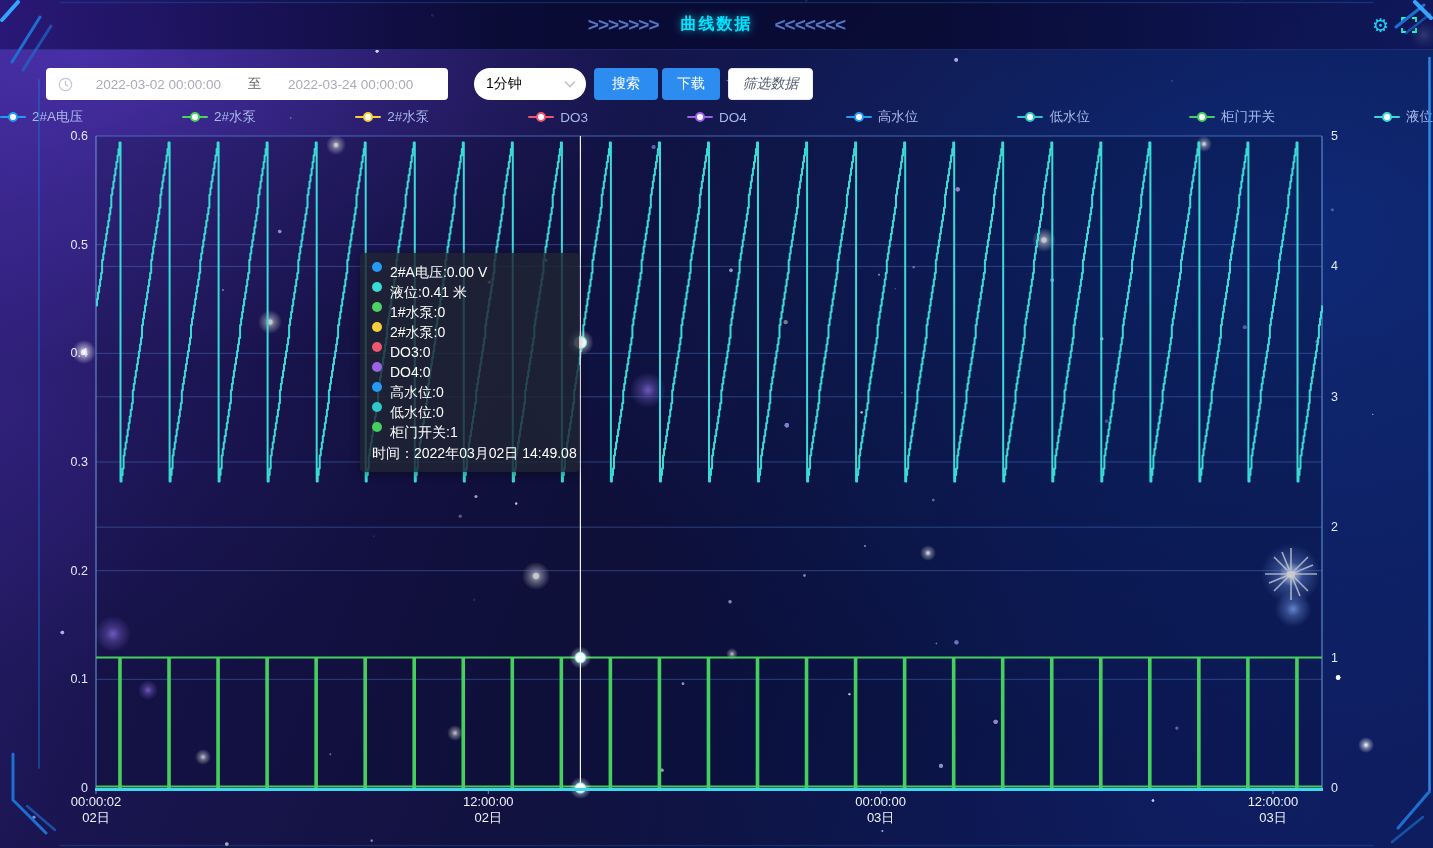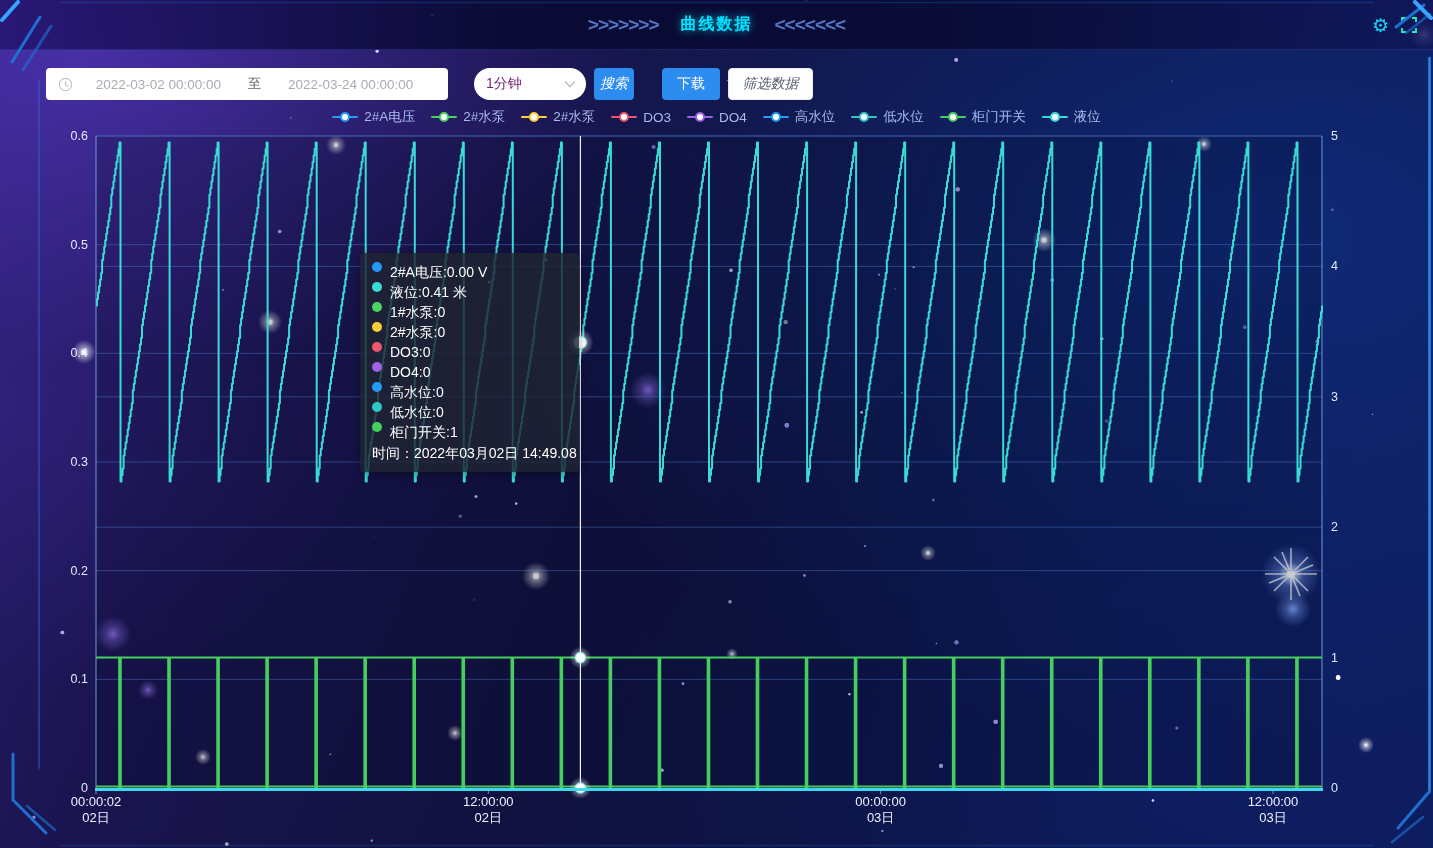--- a/index.html
+++ b/index.html
@@ -20,26 +20,26 @@
   .hdr-icons{position:absolute;right:16px;top:0;height:50px;display:flex;align-items:center;gap:12px;}
   .gear{color:#19d3f5;font-size:19px;cursor:pointer;line-height:1;}
   .fsbtn{width:16px;height:16px;cursor:pointer;}
   .toolbar{position:absolute;left:16px;top:68px;width:100%;height:32px;}
   .dtrange{position:absolute;left:30px;top:0;width:402px;height:32px;background:#fff;border-radius:4px;
     display:flex;align-items:center;padding:0 12px;color:#a8abb2;font-size:13.5px;}
   .dtrange .d1{flex:1;text-align:center;}
   .dtrange .zhi{color:#606266;padding:0 4px;}
   .dtrange .d2{flex:1;text-align:center;}
   .sel{position:absolute;left:458px;top:0;width:112px;height:32px;background:#fff;border-radius:16px;
-    display:flex;align-items:center;padding:0 10px 0 12px;color:#701a75;font-size:14px;cursor:pointer;}
+    display:flex;align-items:center;padding:0 10px 0 12px;color:#000000;font-size:14px;cursor:pointer;}
   .sel .lbl{flex:1;}
   .btn{position:absolute;top:0;height:32px;border:none;border-radius:4px;background:#2d8cf0;color:#fff;
     font-size:14px;cursor:pointer;padding:0;}
   .btn.white{background:#fff;color:#515a6e;border:1px solid #e8eaec;}
-  .legend{position:absolute;left:0;top:108px;width:100%;display:flex;justify-content:center;gap:16px;}
+  .legend{position:absolute;left:0;top:108px;width:100%;display:flex;justify-content:space-between;gap:16px;}
   .litem{display:flex;align-items:center;gap:6px;cursor:pointer;}
   .lmark{position:relative;width:26px;height:12px;}
   .lmark .ln{position:absolute;left:0;top:5px;width:26px;height:2px;border-radius:1px;}
   .lmark .ci{position:absolute;left:8px;top:1px;width:10px;height:10px;border-radius:50%;background:#fff;border:2px solid;}
   .litem .txt{color:#a9baec;font-size:13.5px;}
   svg text{font-family:"Liberation Sans","DejaVu Sans",sans-serif;}
   .tooltip{position:absolute;left:360px;top:253px;width:219px;background:rgba(32,37,50,.82);
     border-radius:4px;padding:9px 12px;color:#fff;font-size:14px;line-height:20px;pointer-events:none;
     box-shadow:0 2px 10px rgba(0,0,0,.35);}
   .trow{display:flex;gap:8px;white-space:nowrap;}
@@ -351,21 +351,21 @@
       <span class="d1">2022-03-02 00:00:00</span>
       <span class="zhi">至</span>
       <span class="d2">2022-03-24 00:00:00</span>
     </div>
     <div class="sel">
       <span class="lbl">1分钟</span>
       <svg width="12" height="8" viewBox="0 0 12 8">
         <path d="M1 1.5l5 5 5-5" fill="none" stroke="#c0c4cc" stroke-width="1.6"></path>
       </svg>
     </div>
-    <button class="btn" style="left:578px;width:40px;font-style:italic;">搜索</button>
+    <button class="btn" style="left:578px;width:64px;">搜索</button>
     <button class="btn" style="left:646px;width:58px;">下载</button>
     <button class="btn white" style="left:712px;width:85px;font-style:italic;">筛选数据</button>
   </div>
 
   <div class="legend" id="legend">
       <div class="litem">
         <span class="lmark">
     <span class="ln" style="background:#259af5"></span>
     <span class="ci" style="border-color:#259af5"></span>
         </span>

